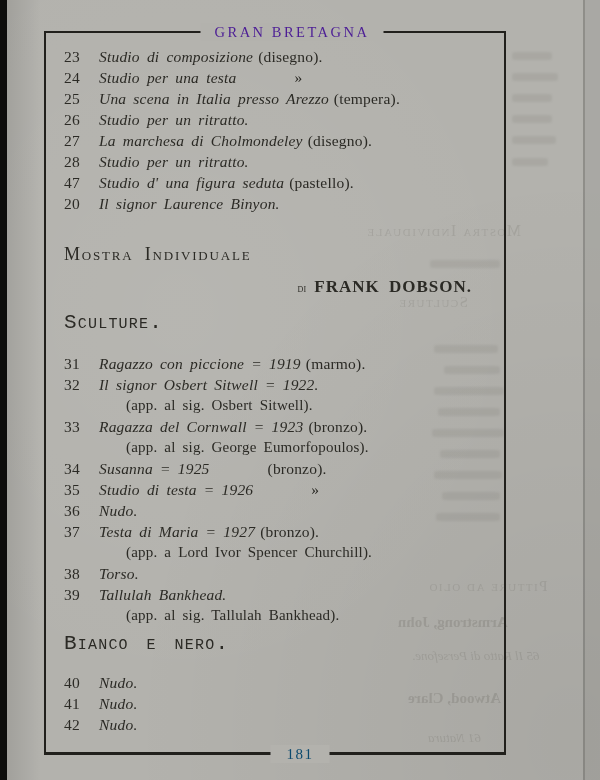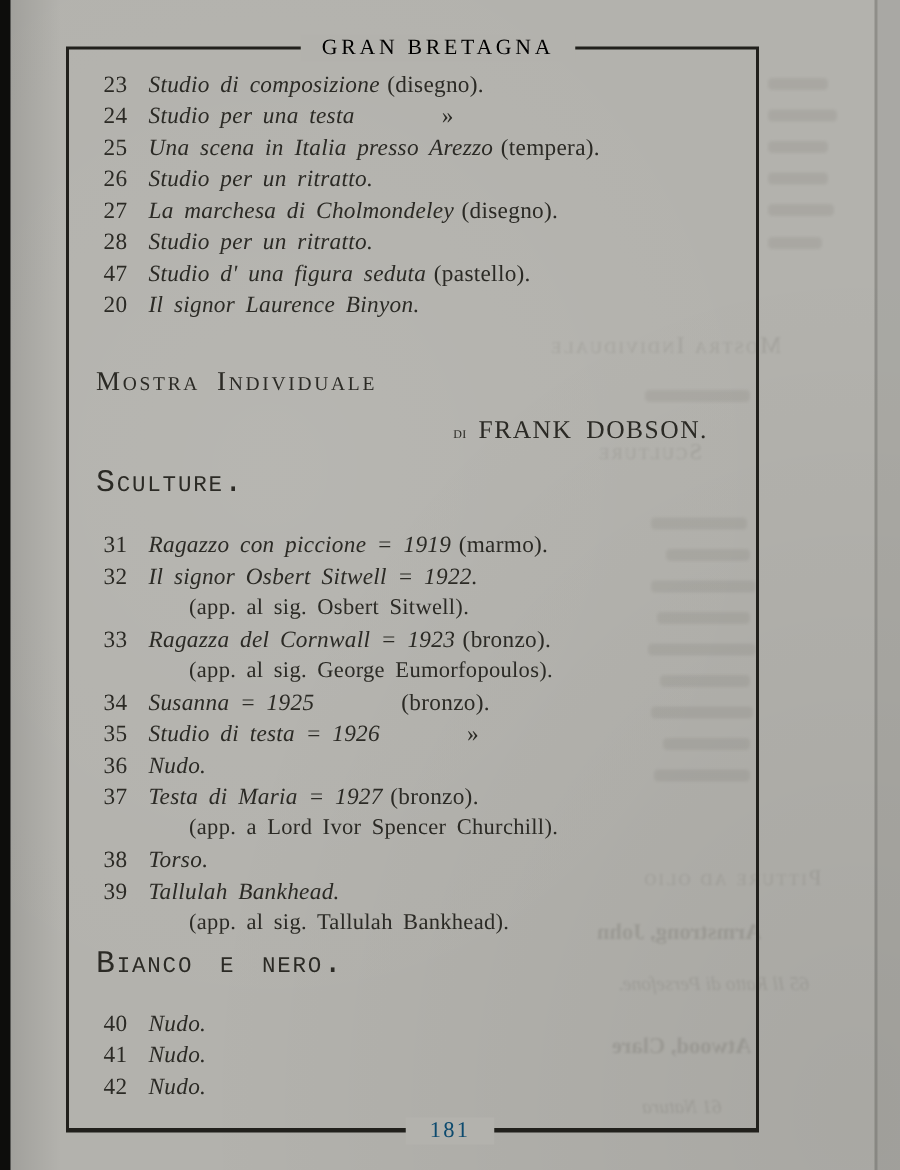--- a/index.html
+++ b/index.html
@@ -25,42 +25,42 @@
   .page-edge{position:absolute;left:583px;top:0;width:2px;height:780px;background:rgba(60,60,55,0.30);}
   .edge-shade{position:absolute;left:585px;top:0;width:15px;height:780px;background:rgba(0,0,0,0.05);}
 
   .frame{
     position:absolute;left:44px;top:31px;width:462px;height:724px;
     border:2px solid var(--frame);border-bottom-width:3px;box-sizing:border-box;
   }
   .frame-header{
     position:absolute;top:-10px;left:50%;transform:translateX(calc(-50% + 17px));
     background:var(--paper);padding:0 14px;white-space:nowrap;
-    font-size:14.5px;letter-spacing:2.5px;color:#000000;line-height:18px;
+    font-size:14.5px;letter-spacing:2.5px;color:#4c1d95;line-height:18px;
   }
   .frame-footer{
     position:absolute;bottom:-11px;left:50%;transform:translateX(calc(-50% + 25px));
     background:var(--paper);padding:0 16px;white-space:nowrap;
     font-size:15px;letter-spacing:1.5px;color:#0c4a6e;line-height:18px;
   }
   .content{
     position:absolute;left:0;top:0;right:0;bottom:0;
     padding:13px 8px 0 18px;box-sizing:border-box;overflow:hidden;
   }
   .row{line-height:21px;font-size:15.5px;white-space:nowrap;word-spacing:3px;letter-spacing:0.2px;}
-  .row .num{display:inline-block;width:26px;text-align:center;margin-right:9px;font-style:normal;}
+  .row .num{display:inline-block;width:26px;text-align:left;margin-right:9px;font-style:normal;}
   .row .title{font-style:italic;}
   .row .tech{font-style:normal;margin-left:5px;}
   .row .tech.tab{margin-left:58px;}
   .t-sub{padding-left:62px;font-size:15px;}
   .t-heading{line-height:24px;font-variant:small-caps;font-size:18px;letter-spacing:1.8px;word-spacing:5px;}
   .t-subheading{line-height:24px;font-variant:small-caps;font-size:21px;letter-spacing:1.2px;word-spacing:4px;font-family:Liberation Mono, monospace;}
   .t-byline{text-align:right;padding-right:24px;line-height:22px;}
   .t-byline .bprefix{font-variant:small-caps;font-size:12px;margin-right:8px;}
-  .t-byline .bname{font-weight:normal;font-size:17px;letter-spacing:1px;word-spacing:4px;}
+  .t-byline .bname{font-weight:bold;font-size:17px;letter-spacing:1px;word-spacing:4px;}
 
   .ghost-layer{position:absolute;left:0;top:0;width:600px;height:780px;pointer-events:none;}
   .ghost{position:absolute;transform:scaleX(-1);filter:blur(0.7px);opacity:0.13;color:#45423a;
     white-space:nowrap;font-family:"Liberation Serif","DejaVu Serif",serif;}
   .ghost.bar{background:#55524a;height:8px;opacity:0.10;border-radius:3px;filter:blur(1px);}
   .ghost.sc{font-variant:small-caps;letter-spacing:1.5px;}
   .ghost.b{font-weight:bold;opacity:0.17;}
   .ghost.i{font-style:italic;opacity:0.14;}
 </style>
 </head>

